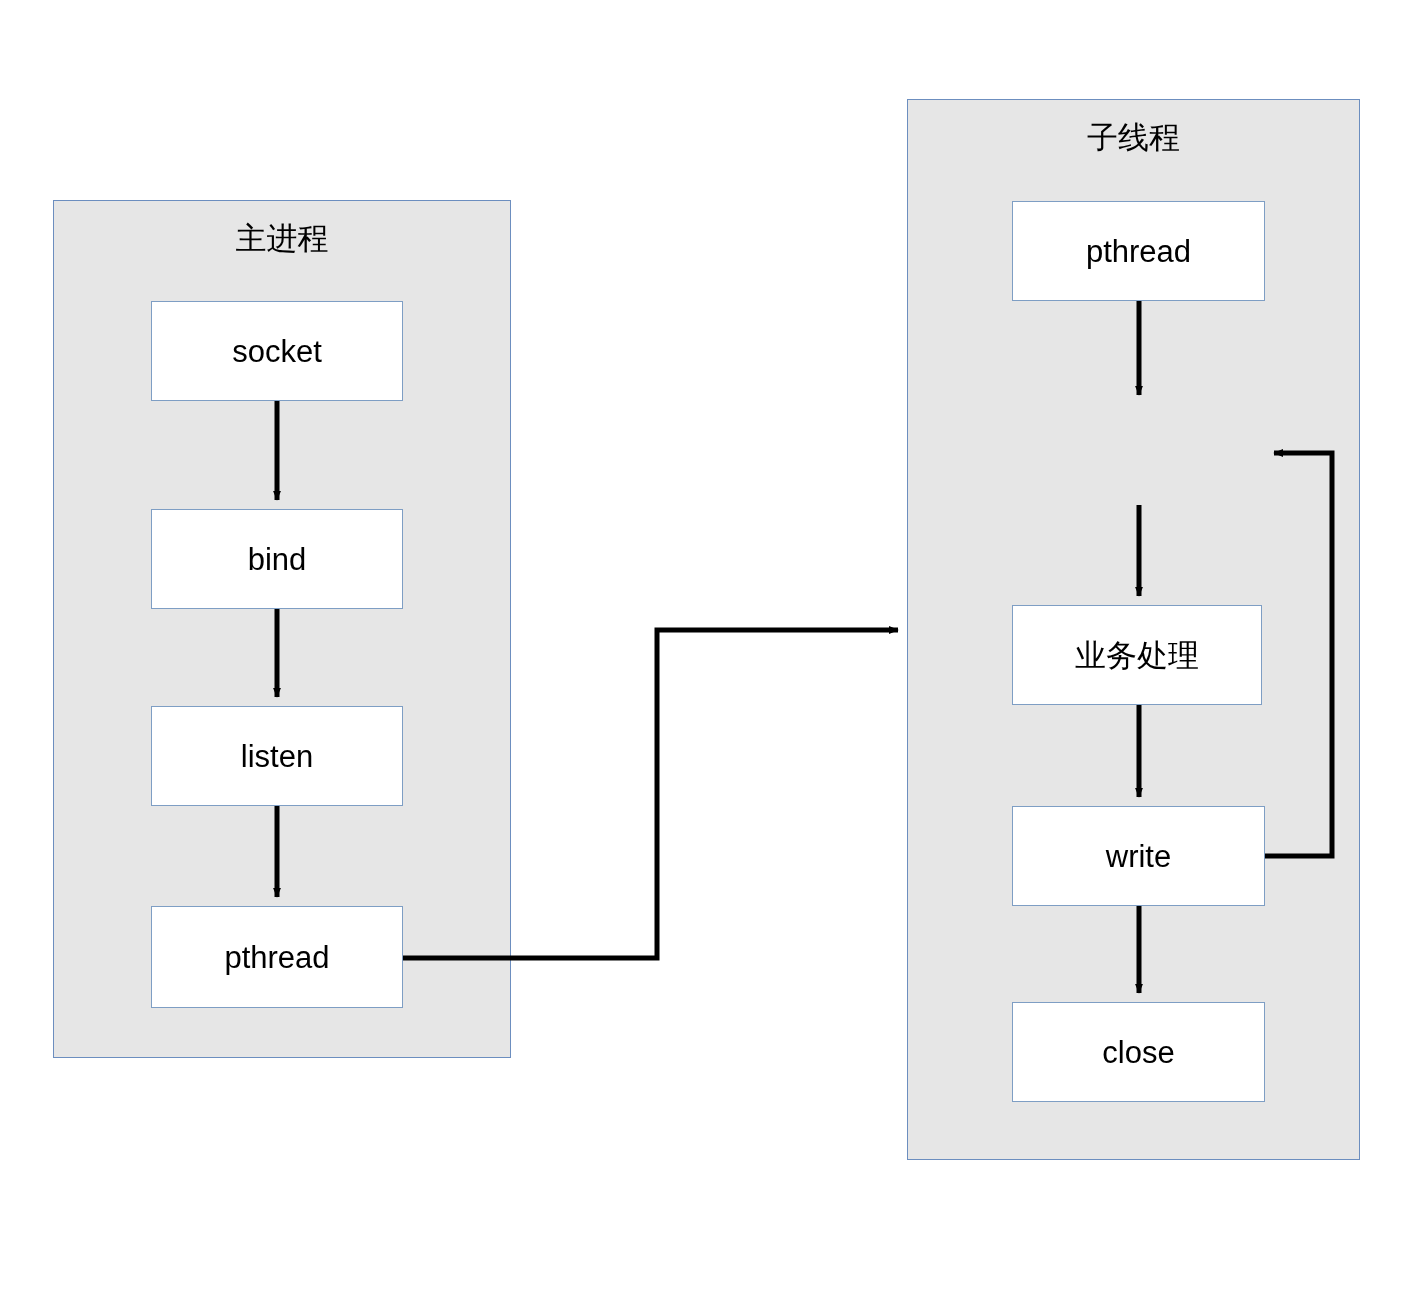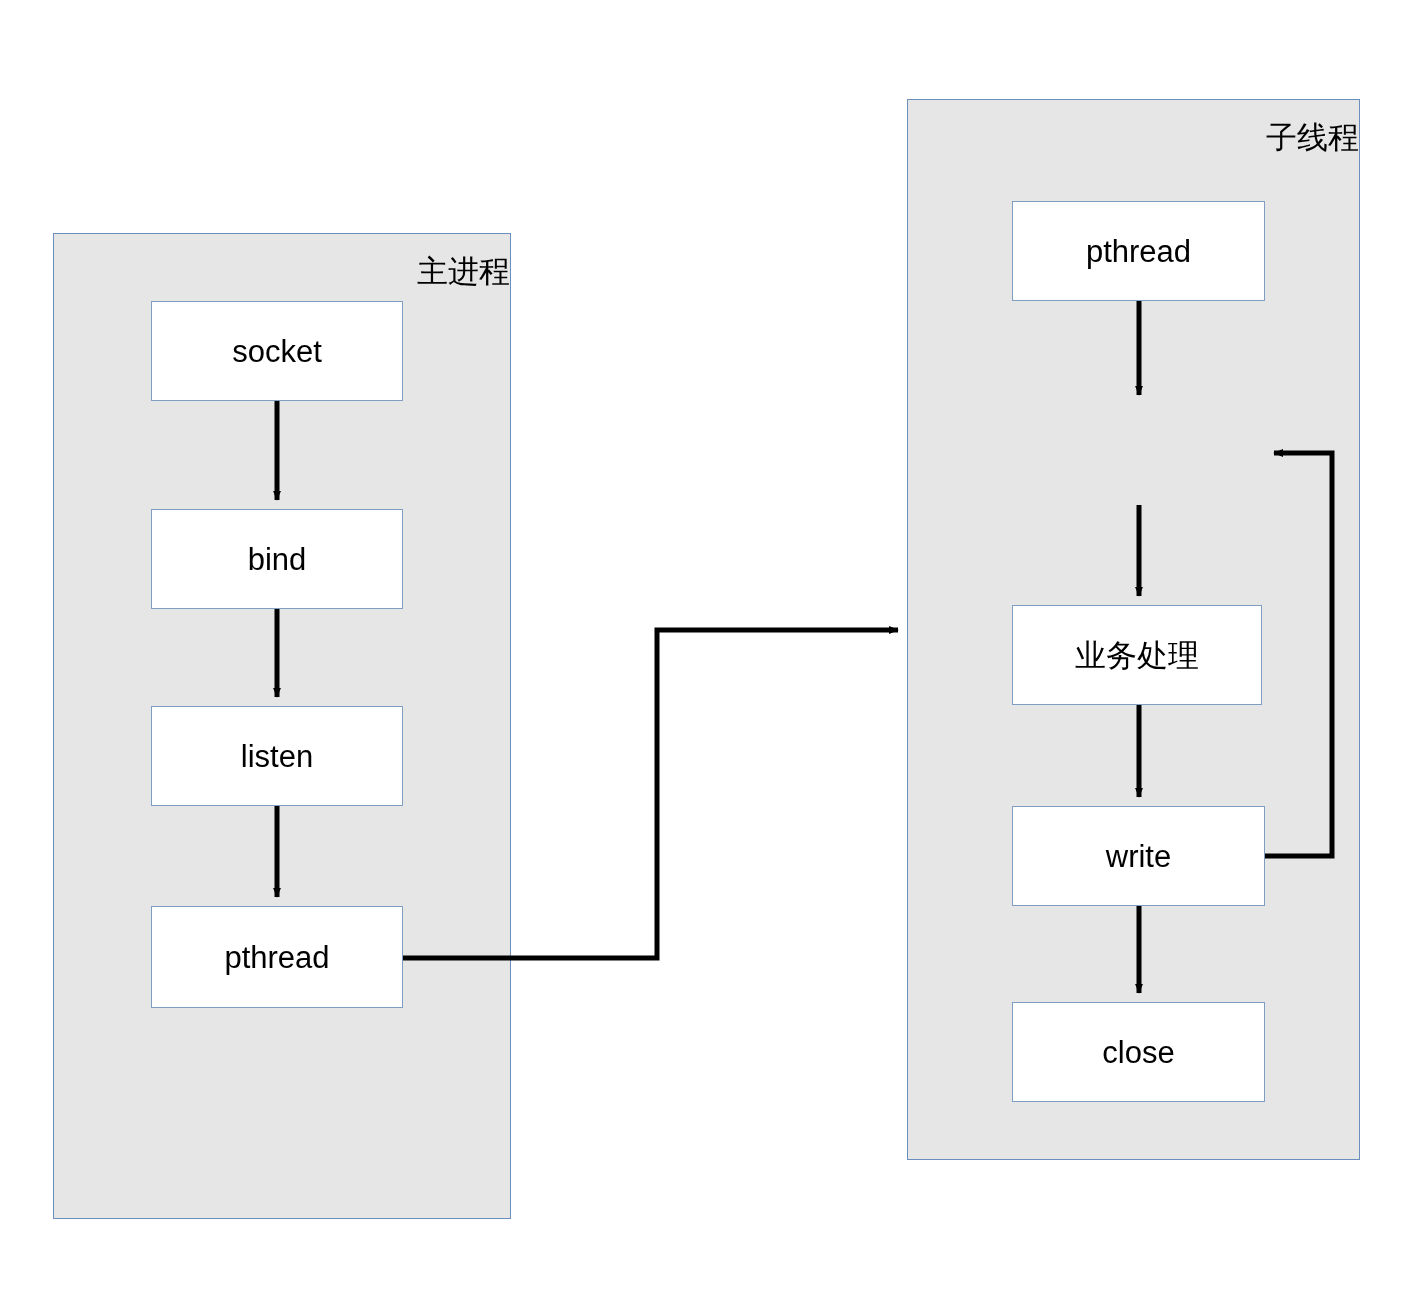--- a/index.html
+++ b/index.html
@@ -20,21 +20,21 @@
   .group {
     position: absolute;
     box-sizing: border-box;
     background: #e6e6e6;
     border: 1px solid #6c8ebf;
   }
   .group-title {
     position: absolute;
     left: 0;
     right: 0;
-    text-align: right;
+    text-align: center;
     font-size: 31px;
     color: #000000;
     line-height: 1;
     white-space: nowrap;
   }
   .node {
     position: absolute;
     box-sizing: border-box;
     background: #ffffff;
     border: 1px solid #7e9ec4;
@@ -52,21 +52,21 @@
     width: 1411px;
     height: 1295px;
     pointer-events: none;
   }
 </style>
 </head>
 <body>
 
 <div id="canvas">
 
-  <div class="group" id="group-main-process" style="left:53px; top:200px; width:458px; height:986px;margin-top:33px;">
+  <div class="group" id="group-main-process" style="left:53px; top:200px; width:458px; height:858px;">
     <div class="group-title" style="top:22px;">主进程</div>
   </div>
 
   <div class="group" id="group-child-thread" style="left:907px; top:99px; width:453px; height:1061px;">
     <div class="group-title" style="top:22px;">子线程</div>
   </div>
 
   <svg class="edge-layer" viewBox="0 0 1411 1295" width="1411" height="1295" xmlns="http://www.w3.org/2000/svg">
     <defs>
       <marker id="arrowhead" markerWidth="10" markerHeight="8" refX="9.2" refY="4" orient="auto" markerUnits="userSpaceOnUse">

